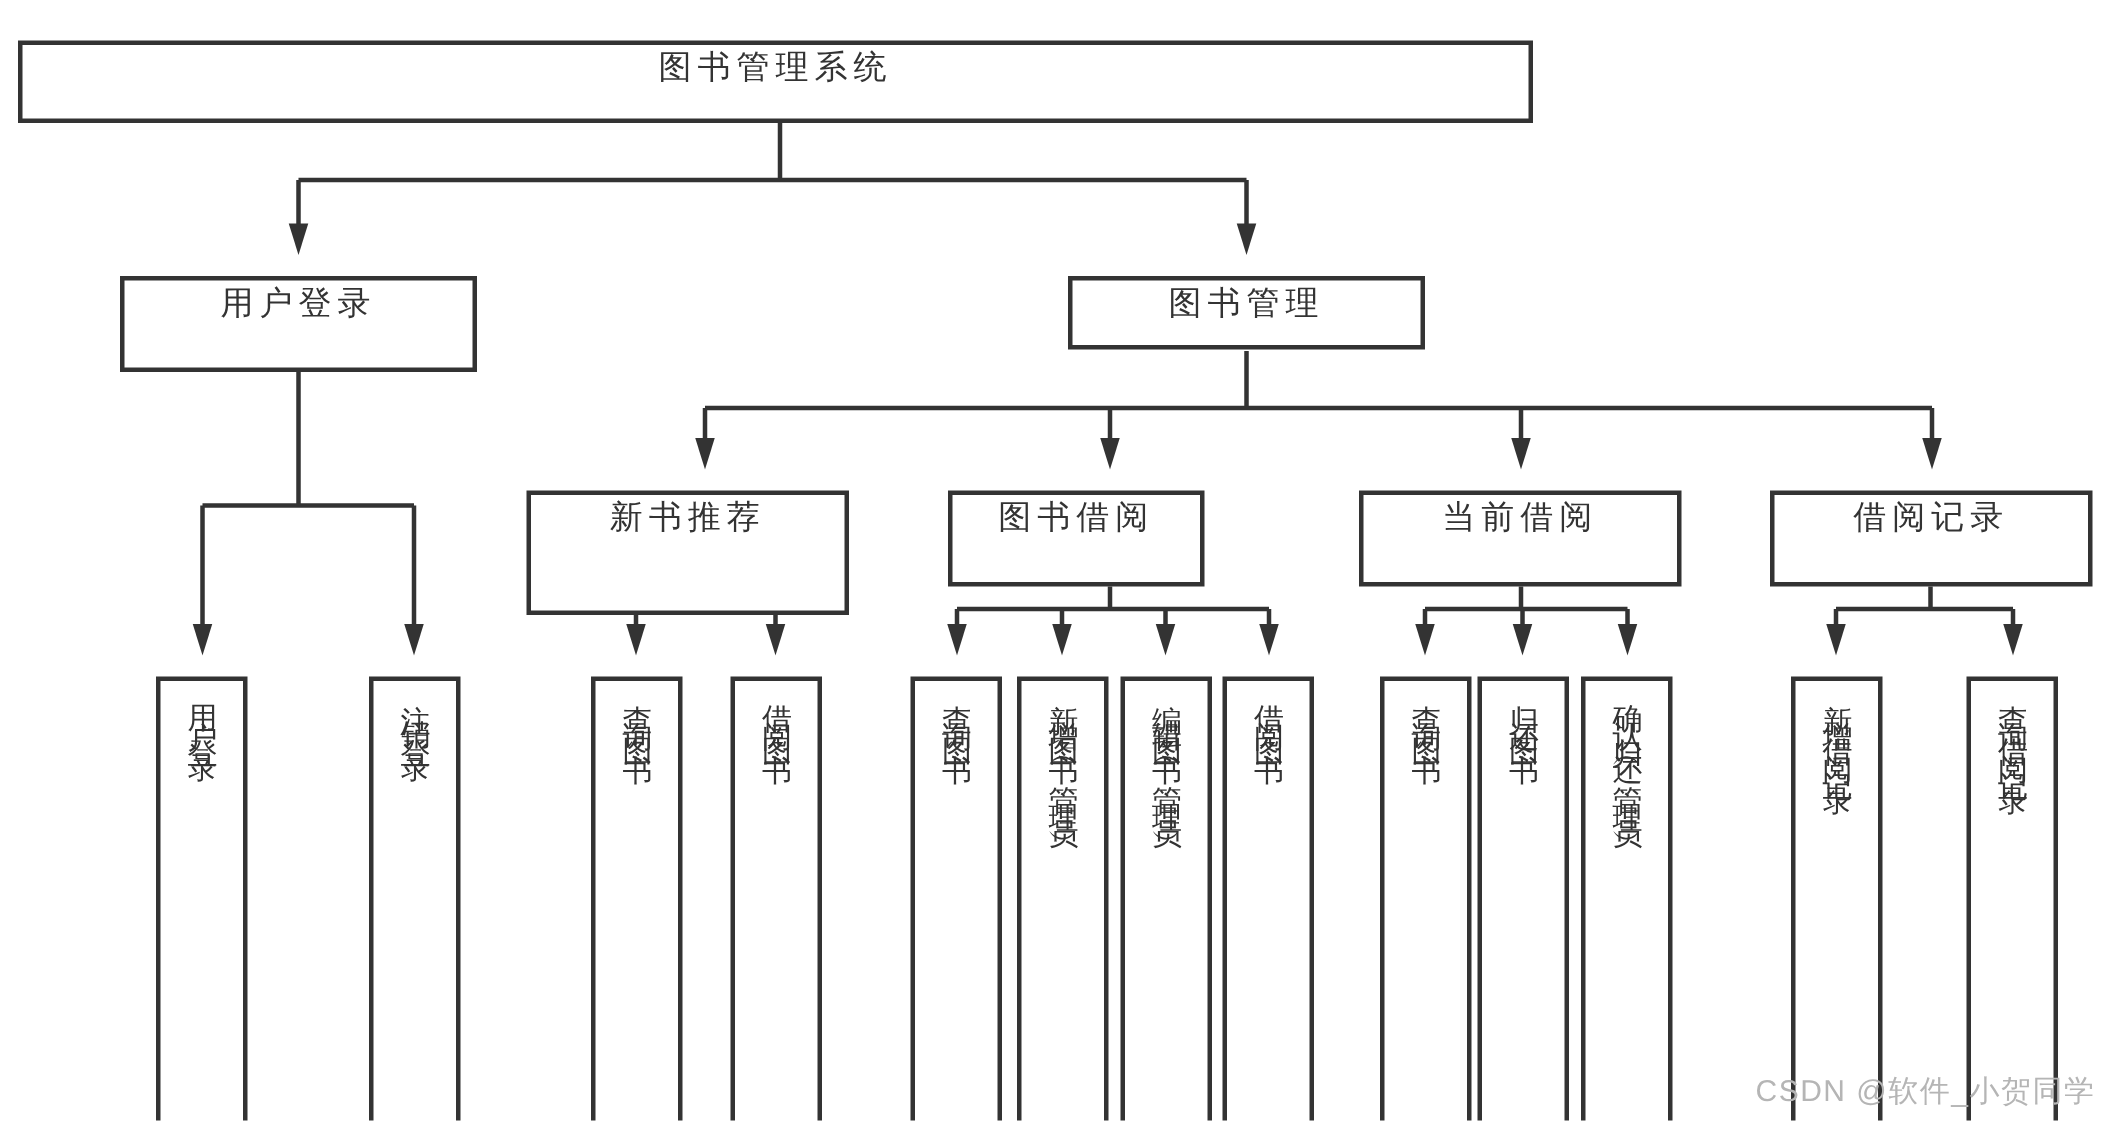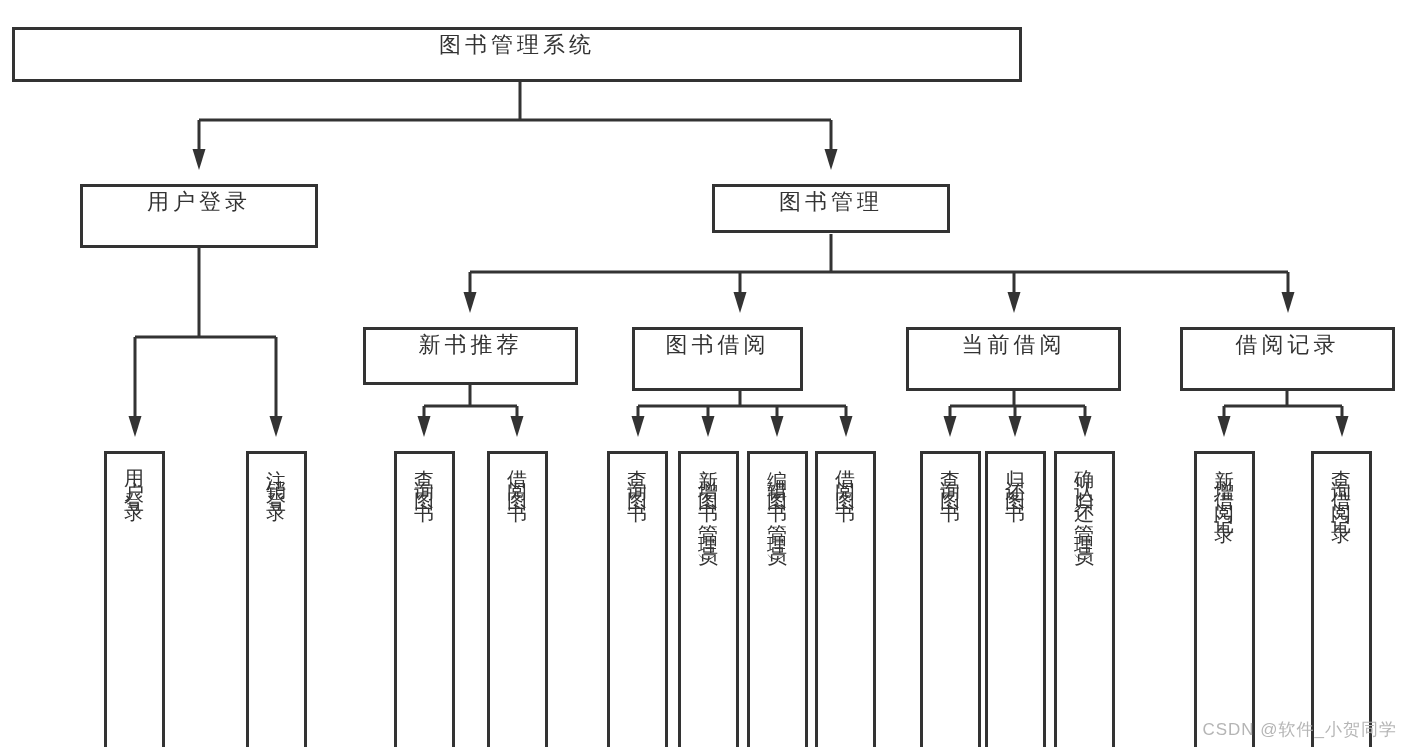--- a/index.html
+++ b/index.html
@@ -56,21 +56,21 @@
     font-size:20px;
     letter-spacing:11px;
     line-height:1;
     white-space:nowrap;
   }
   .watermark{
     position:absolute;
     right:8px;
     bottom:6px;
     color:var(--watermark);
-    font-size:17px;
+    font-size:20px;
     letter-spacing:1px;
     white-space:nowrap;
   }
 </style>
 </head>
 <body>
 
 <div class="canvas">
 
   <svg class="wires" viewBox="0 0 1405 747" xmlns="http://www.w3.org/2000/svg">
@@ -120,21 +120,21 @@
     <span>图书管理系统</span>
   </div>
 
   <div class="box h" style="left:80px;top:170px;width:238px;height:64px">
     <span>用户登录</span>
   </div>
   <div class="box h" style="left:712px;top:170px;width:238px;height:49px">
     <span>图书管理</span>
   </div>
 
-  <div class="box h" style="left:363px;top:313px;width:215px;height:58px">
+  <div class="box h" style="left:351px;top:313px;width:215px;height:83px">
     <span>新书推荐</span>
   </div>
   <div class="box h" style="left:632px;top:313px;width:171px;height:64px">
     <span>图书借阅</span>
   </div>
   <div class="box h" style="left:1180px;top:313px;width:215px;height:64px">
     <span>借阅记录</span>
   </div>
   <div class="box h" style="left:906px;top:313px;width:215px;height:64px">
     <span>当前借阅</span>

